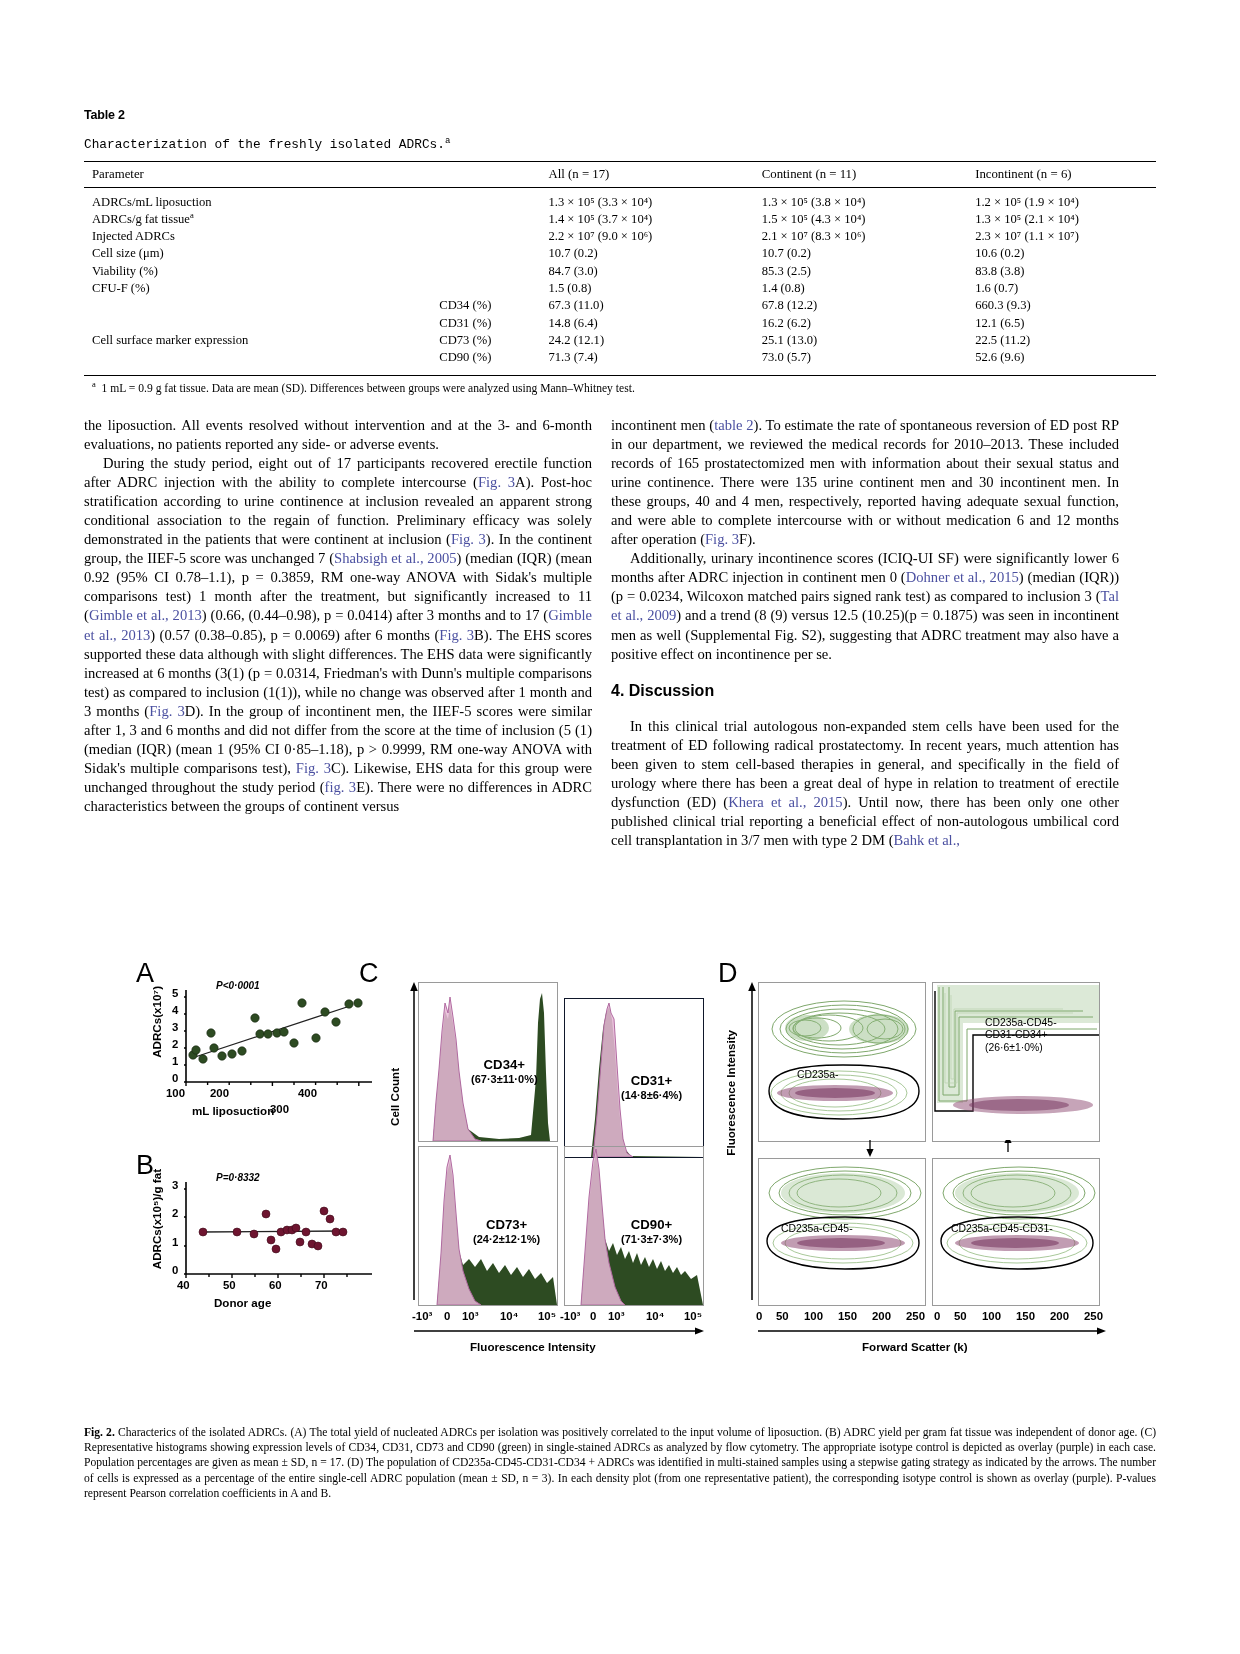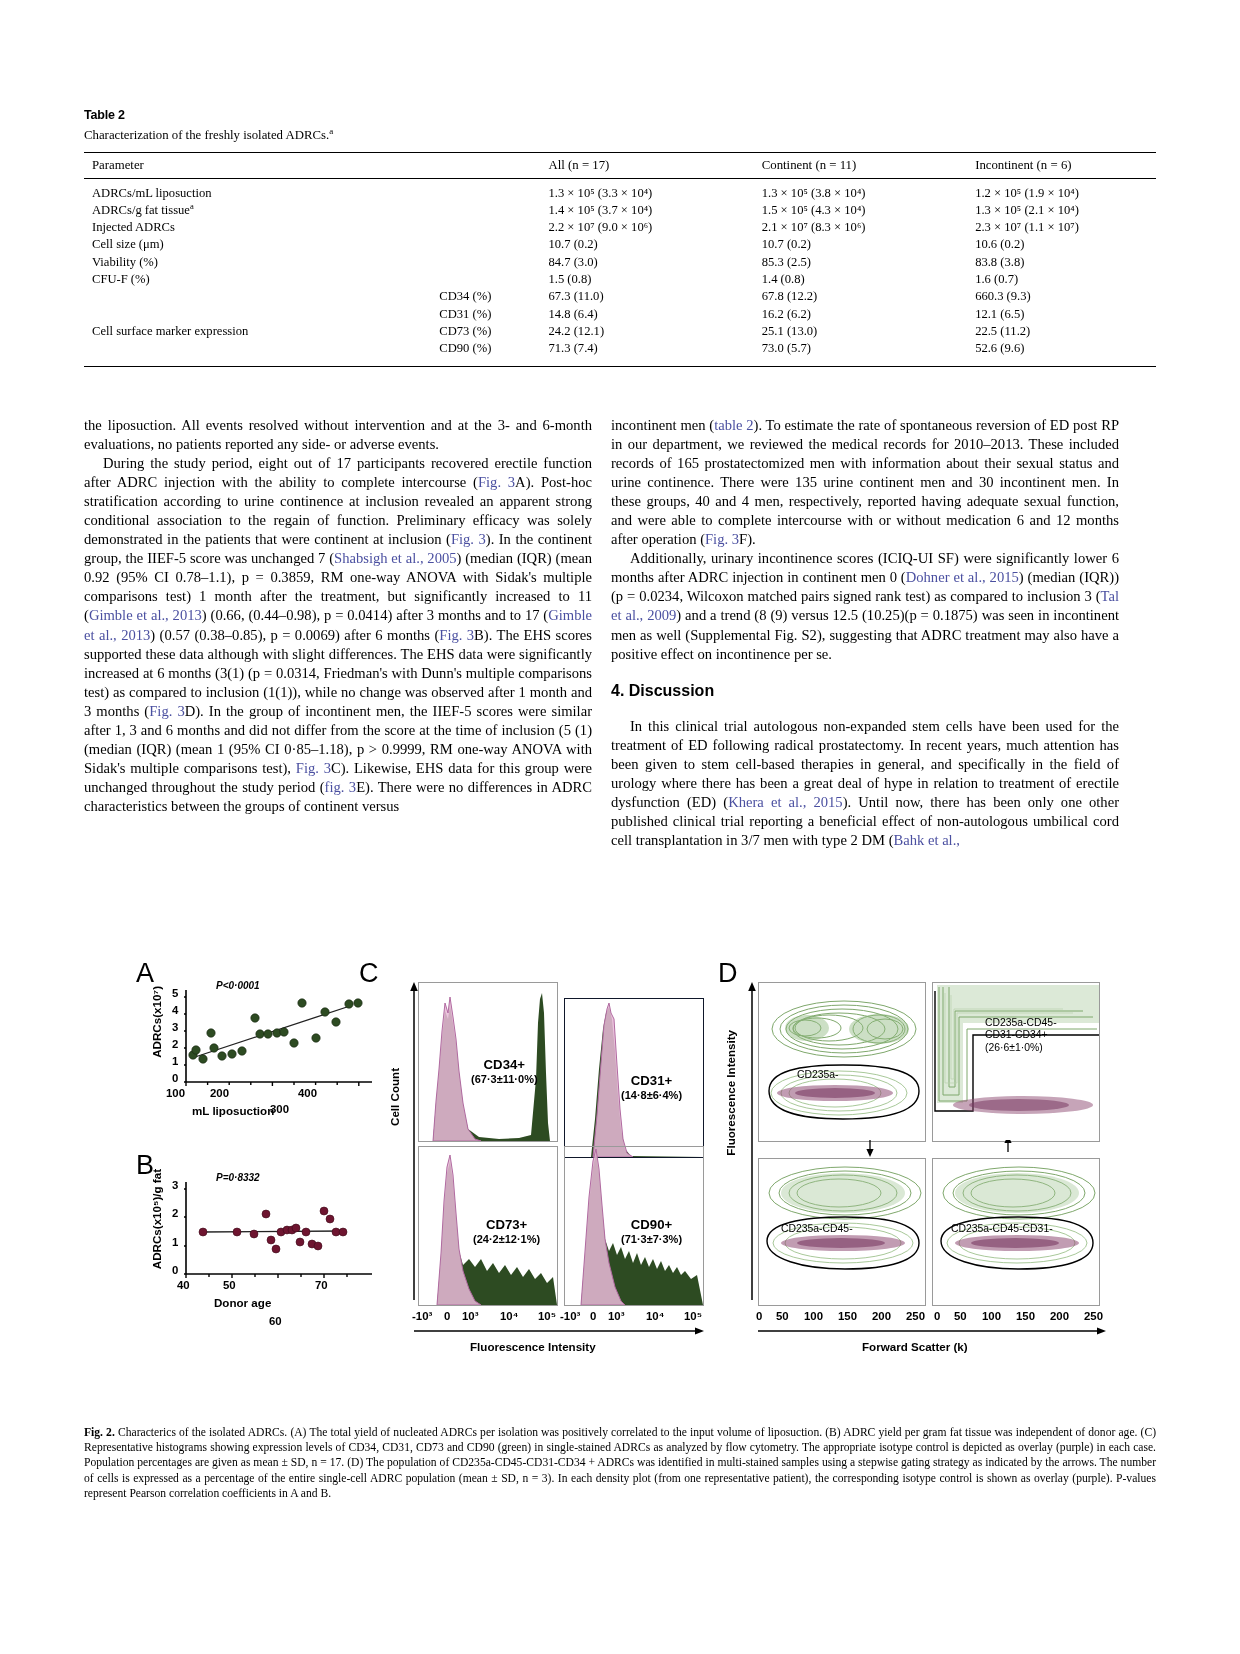--- a/index.html
+++ b/index.html
@@ -11,21 +11,21 @@
     font-family: "Liberation Serif", serif;
     color: #000;
     position: relative;
     overflow: hidden;
   }
   .page { position: relative; width: 1240px; height: 1654px; }
 
   
   .table-wrap { position: absolute; left: 84px; top: 108px; width: 1072px; }
   .tbl-title { font-family: "Liberation Sans", sans-serif; font-weight: bold; font-size: 12.5px; letter-spacing: -.2px;}
-  .tbl-sub { font-size: 12.8px; margin-top: 6px; font-family: Liberation Serif, serif;}
+  .tbl-sub { font-size: 12.8px; margin-top: 15px; font-family: Liberation Mono, monospace;}
   .tbl-sub sup { font-size: 9px; }
   table.t2 { border-collapse: collapse; width: 1072px; margin-top: 9px; font-size: 12.6px; }
   table.t2 thead th {
     font-weight: normal; text-align: left; padding: 5px 0 5px 0;
     border-top: 1.3px solid #000; border-bottom: 0.9px solid #000;
     font-size: 12.8px;
   }
   table.t2 tbody td { padding: 0.5px 0; vertical-align: top; font-size: 12.6px; line-height: 16.3px; }
   .c-param { width: 350px; padding-left: 8px !important;}
   .c-marker { width: 110px; }
@@ -158,20 +158,21 @@
           <td class="c-all">71.3 (7.4)</td>
           <td class="c-cont">73.0 (5.7)</td>
           <td class="c-inc">52.6 (9.6)</td>
         </tr>
         <tr class="rowgap">
             <td colspan="5"></td>
           </tr>
       </tbody>
     </table>
     <div class="tbl-bottom-line"></div>
+    <div class="tbl-foot"><sup>a</sup>&nbsp;&nbsp;<span>1 mL = 0.9 g fat tissue. Data are mean (SD). Differences between groups were analyzed using Mann–Whitney test.</span></div>
   </div>
 
   <div class="col col-left">
     <p class="noindent"><span>the liposuction. All events resolved without intervention and at the 3- and 6-month evaluations, no patients reported any side- or adverse events.</span></p>
     <p><span>During the study period, eight out of 17 participants recovered erectile function after ADRC injection with the ability to complete intercourse (</span><span class="ref">Fig. 3</span><span>A). Post-hoc stratification according to urine continence at inclusion revealed an apparent strong conditional association to the regain of function. Preliminary efficacy was solely demonstrated in the patients that were continent at inclusion (</span><span class="ref">Fig. 3</span><span>). In the continent group, the IIEF-5 score was unchanged 7 (</span><span class="ref">Shabsigh et al., 2005</span><span>) (median (IQR) (mean 0.92 (95% CI 0.78–1.1), p = 0.3859, RM one-way ANOVA with Sidak's multiple comparisons test) 1 month after the treatment, but significantly increased to 11 (</span><span class="ref">Gimble et al., 2013</span><span>) (0.66, (0.44–0.98), p = 0.0414) after 3 months and to 17 (</span><span class="ref">Gimble et al., 2013</span><span>) (0.57 (0.38–0.85), p = 0.0069) after 6 months (</span><span class="ref">Fig. 3</span><span>B). The EHS scores supported these data although with slight differences. The EHS data were significantly increased at 6 months (3(1) (p = 0.0314, Friedman's with Dunn's multiple comparisons test) as compared to inclusion (1(1)), while no change was observed after 1 month and 3 months (</span><span class="ref">Fig. 3</span><span>D). In the group of incontinent men, the IIEF-5 scores were similar after 1, 3 and 6 months and did not differ from the score at the time of inclusion (5 (1)(median (IQR) (mean 1 (95% CI 0·85–1.18), p &gt; 0.9999, RM one-way ANOVA with Sidak's multiple comparisons test), </span><span class="ref">Fig. 3</span><span>C). Likewise, EHS data for this group were unchanged throughout the study period (</span><span class="ref">fig. 3</span><span>E). There were no differences in ADRC characteristics between the groups of continent versus</span></p>
   </div>
 
   <div class="col col-right">
     <p class="noindent"><span>incontinent men (</span><span class="ref">table 2</span><span>). To estimate the rate of spontaneous reversion of ED post RP in our department, we reviewed the medical records for 2010–2013. These included records of 165 prostatectomized men with information about their sexual status and urine continence. There were 135 urine continent men and 30 incontinent men. In these groups, 40 and 4 men, respectively, reported having adequate sexual function, and were able to complete intercourse with or without medication 6 and 12 months after operation (</span><span class="ref">Fig. 3</span><span>F).</span></p>
     <p><span>Additionally, urinary incontinence scores (ICIQ-UI SF) were significantly lower 6 months after ADRC injection in continent men 0 (</span><span class="ref">Dohner et al., 2015</span><span>) (median (IQR))(p = 0.0234, Wilcoxon matched pairs signed rank test) as compared to inclusion 3 (</span><span class="ref">Tal et al., 2009</span><span>) and a trend (8 (9) versus 12.5 (10.25)(p = 0.1875) was seen in incontinent men as well (Supplemental Fig. S2), suggesting that ADRC treatment may also have a positive effect on incontinence per se.</span></p>
@@ -299,21 +300,21 @@
             <circle cx="134" cy="64" r="4"></circle>
           <circle cx="140" cy="29" r="4"></circle>
             <circle cx="146" cy="37" r="4"></circle>
           <circle cx="152" cy="50" r="4"></circle>
             <circle cx="159" cy="50" r="4"></circle>
         </g>
       </svg>
 
       <div class="tick" style="position:absolute; left:23px; top:107px;">40</div>
       <div class="tick" style="position:absolute; left:69px; top:107px;">50</div>
-      <div class="tick" style="position:absolute; left:115px; top:107px;margin-top:36px;">60</div>
+      <div class="tick" style="position:absolute; left:115px; top:107px;">60</div>
       <div class="tick" style="position:absolute; left:161px; top:107px;">70</div>
       <div class="axlabel" style="position:absolute; left:60px; top:124px;">Donor age</div>
     </div>
 
     <div style="position:absolute; left:300px; top:20px; width:330px; height:380px;">
       <div class="axlabel-v" style="position:absolute; left:4px; top:88px;">Cell Count</div>
       <svg width="12" height="320" viewBox="0 0 12 320" style="position:absolute; left:24px; top:2px;">
         <line x1="6" y1="318" x2="6" y2="8" stroke="#000" stroke-width="1.5"></line>
         <polygon points="6,0 2.2,9 9.8,9" fill="#000"></polygon>
       </svg>

